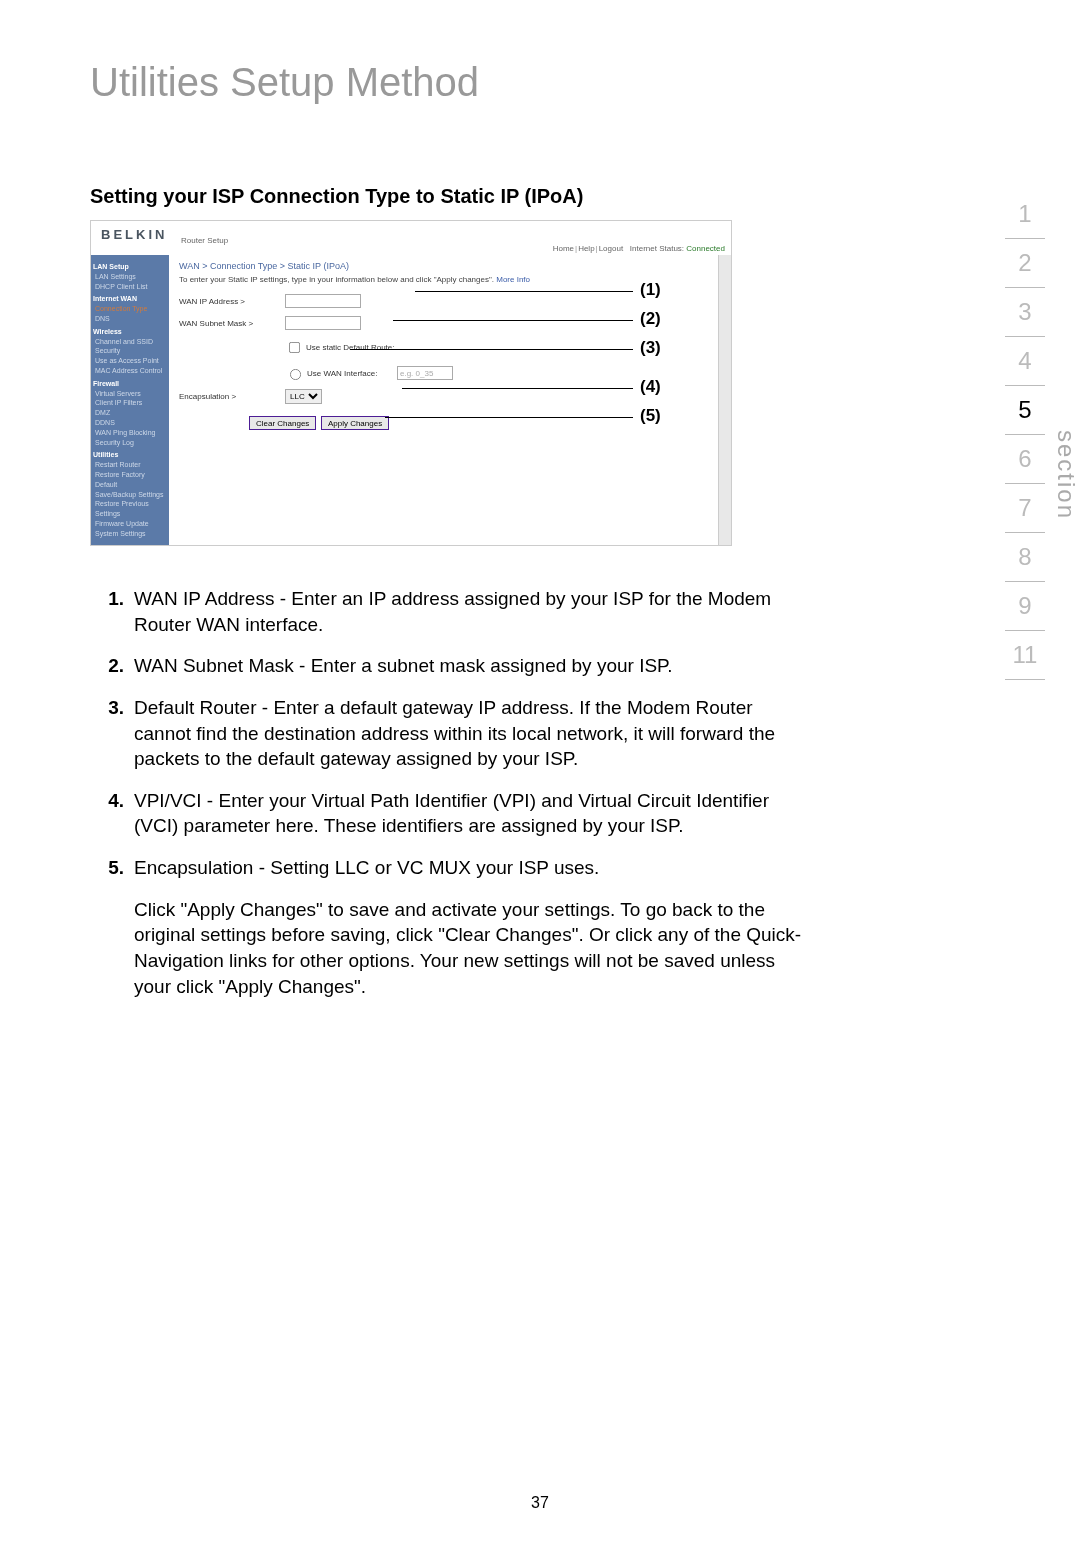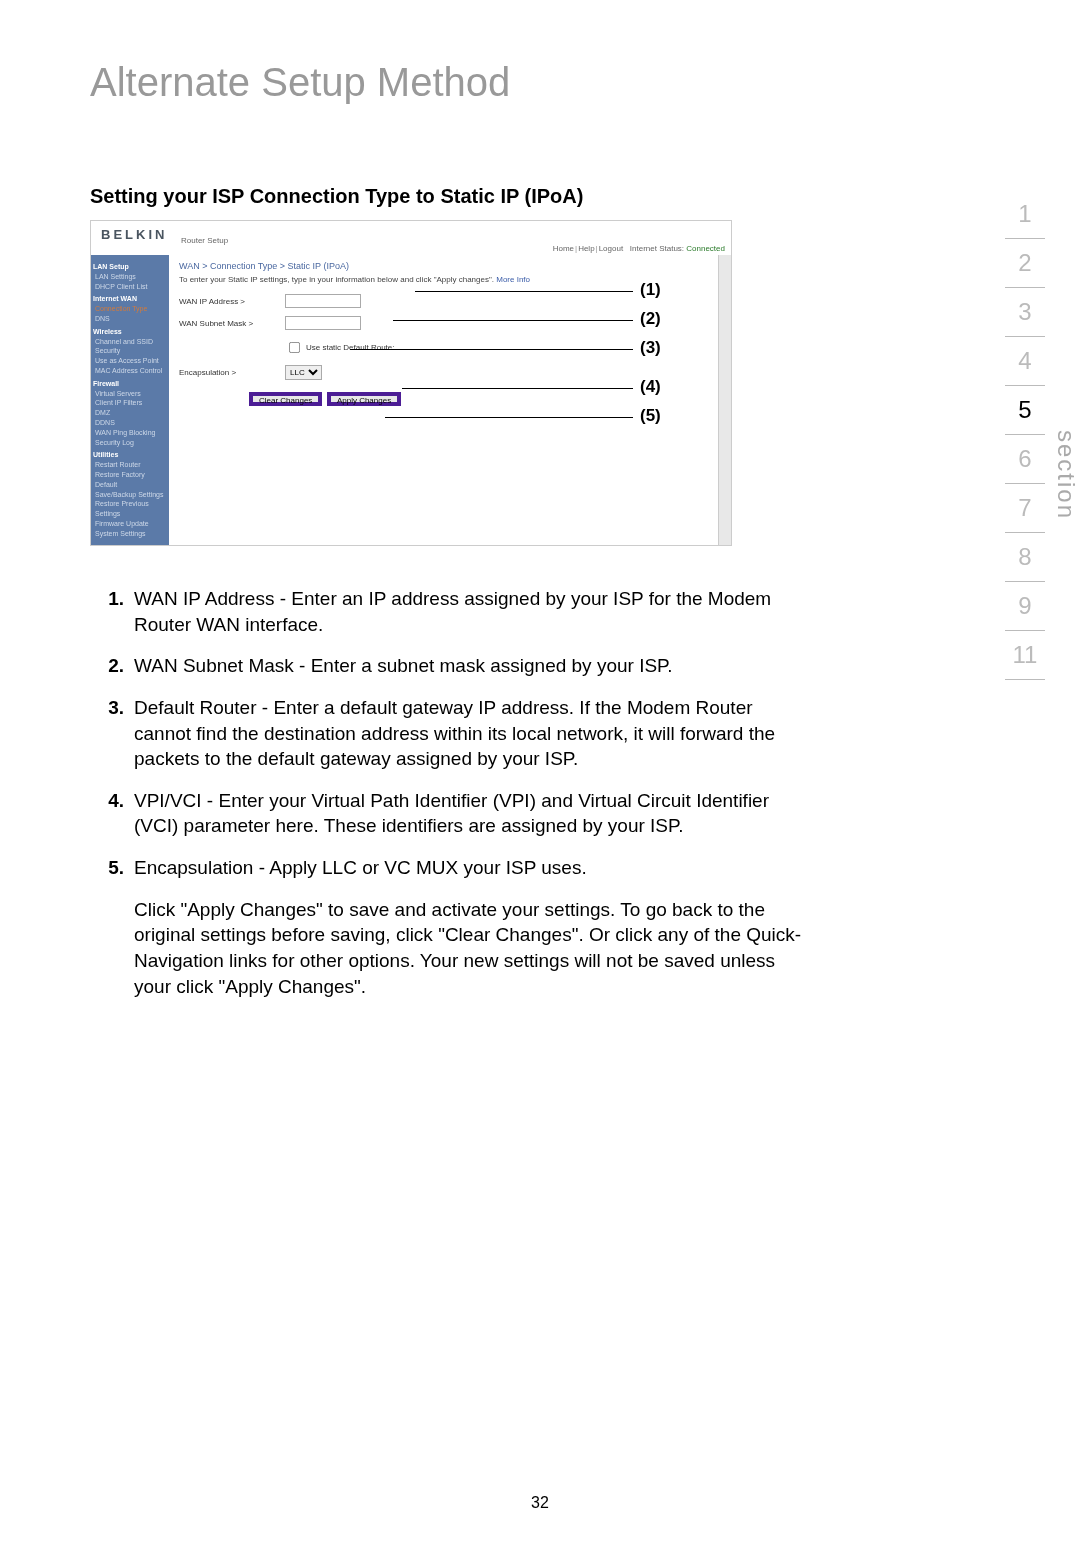--- a/index.html
+++ b/index.html
@@ -129,21 +129,21 @@
   .instr { font-size: 8px; color: #444; margin-bottom: 10px;}
   .instr a { color:#3a5ca8; }
   .form-row { display:flex; align-items:center; margin-bottom:8px; font-size:8px;}
   .form-row .lbl { width:100px; text-align:left; padding-right:6px;}
   .form-row input[type=text] { height:12px; font-size:8px; padding:0 2px; border:1px solid #aaa; background:#fff;}
   .form-row .ip-box { width:70px; }
   .form-row .vpi-box { width:28px; }
   .form-row select { height:15px; font-size:8px; border:1px solid #aaa;}
   .form-row .cb, .form-row .rb { margin-right:4px; transform:scale(0.85); transform-origin:left center; }
   .btn-row { margin-top:12px; margin-left:70px;}
-  .router-btn { font-size:8px; height:14px; padding:0 6px; background:#e8e8e8; border:4px solid #4c1d95; margin-right:2px;}
+  .router-btn { font-size:8px; height:14px; padding:0 6px; background:#e8e8e8; border:1px solid #4c1d95; margin-right:2px;}
   .shot-scroll { width:12px; background:#e8e8e8; border-left:1px solid #ccc;}
   
 
   .callout-line {
     position: absolute;
     border-top: 1px solid #000;
     height: 0;
   }
   .callout-num {
     position:absolute;
@@ -159,21 +159,21 @@
   .enum .t { flex:1;}
   .enum .t b { font-weight:normal;}
   .enum .extra { margin-left:44px; margin-top:14px; max-width:680px;}
 
   .page-num { position:absolute; bottom:30px; left:0; right:0; text-align:center; font-size:16px; color:#000;}
 </style>
 </head>
 <body>
 
 <div class="page">
-  <h1 class="title">Alternate Setup Method</h1>
+  <h1 class="title">Utilities Setup Method</h1>
 
   <div class="section-label">section</div>
   <div class="section-nav">
     <div class="num">1</div>
       <div class="sep"></div>
     <div class="num">2</div>
       <div class="sep"></div>
     <div class="num">3</div>
       <div class="sep"></div>
     <div class="num">4</div>
@@ -243,20 +243,26 @@
           <div class="form-row">
             <span class="lbl">WAN Subnet Mask &gt;</span>
             <input type="text" class="ip-box" style="">
           </div>
           <div class="form-row">
             <span class="lbl"></span>
             <input type="checkbox" class="cb" style="">
             <span>Use static Default Route:</span>
           </div>
           <div class="form-row">
+            <span class="lbl"></span>
+            <input type="radio" class="rb" style="">
+            <span style="width:90px;">Use WAN Interface:</span>
+            <input type="text" class="ip-box" style="width: 50px; color: rgb(170, 170, 170);" disabled="" value="e.g. 0_35">
+          </div>
+          <div class="form-row">
             <span class="lbl">Encapsulation &gt;</span>
             <select><option>LLC</option></select>
           </div>
           <div class="btn-row">
             <button class="router-btn">Clear Changes</button>
             <button class="router-btn">Apply Changes</button>
           </div>
         </div>
         <div class="shot-scroll"></div>
       </div>
@@ -286,19 +292,19 @@
     <div class="row">
         <div class="n">3.</div>
         <div class="t"><b>Default Router</b><span> - Enter a default gateway IP address. If the Modem Router cannot find the destination address within its local network, it will forward the packets to the default gateway assigned by your ISP.</span></div>
       </div>
     <div class="row">
         <div class="n">4.</div>
         <div class="t"><b>VPI/VCI</b><span> - Enter your Virtual Path Identifier (VPI) and Virtual Circuit Identifier (VCI) parameter here. These identifiers are assigned by your ISP.</span></div>
       </div>
     <div class="row">
         <div class="n">5.</div>
-        <div class="t"><b>Encapsulation</b><span> - Apply LLC or VC MUX your ISP uses.</span></div>
+        <div class="t"><b>Encapsulation</b><span> - Setting LLC or VC MUX your ISP uses.</span></div>
       </div>
     <div class="extra">Click "Apply Changes" to save and activate your settings. To go back to the original settings before saving, click "Clear Changes". Or click any of the Quick-Navigation links for other options. Your new settings will not be saved unless your click "Apply Changes".</div>
   </div>
 
-  <div class="page-num">32</div>
+  <div class="page-num">37</div>
 </div>
 
 </body></html>

